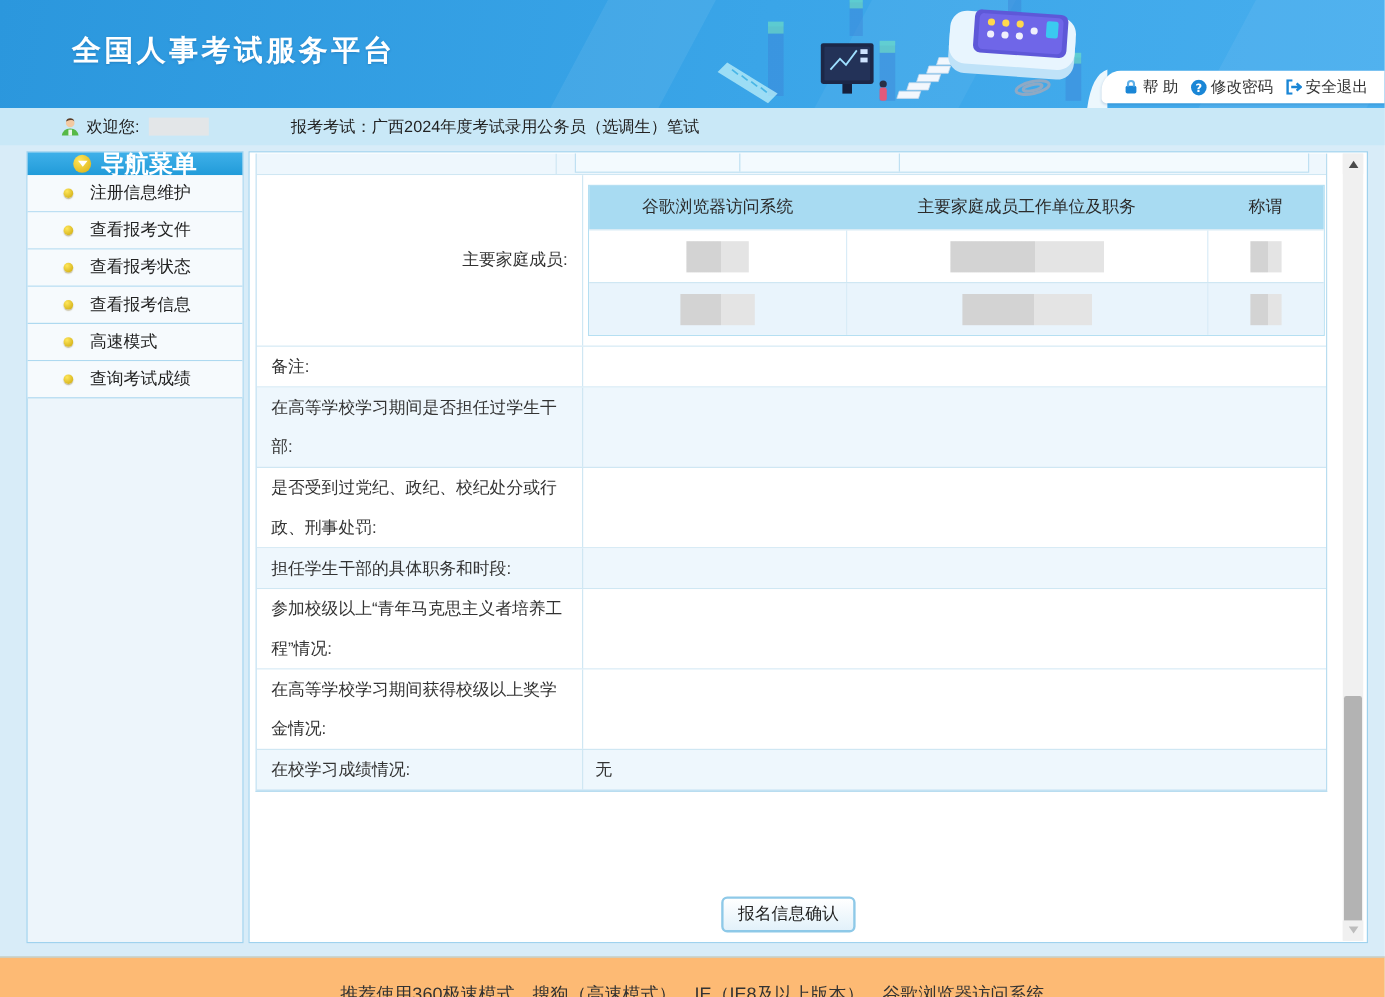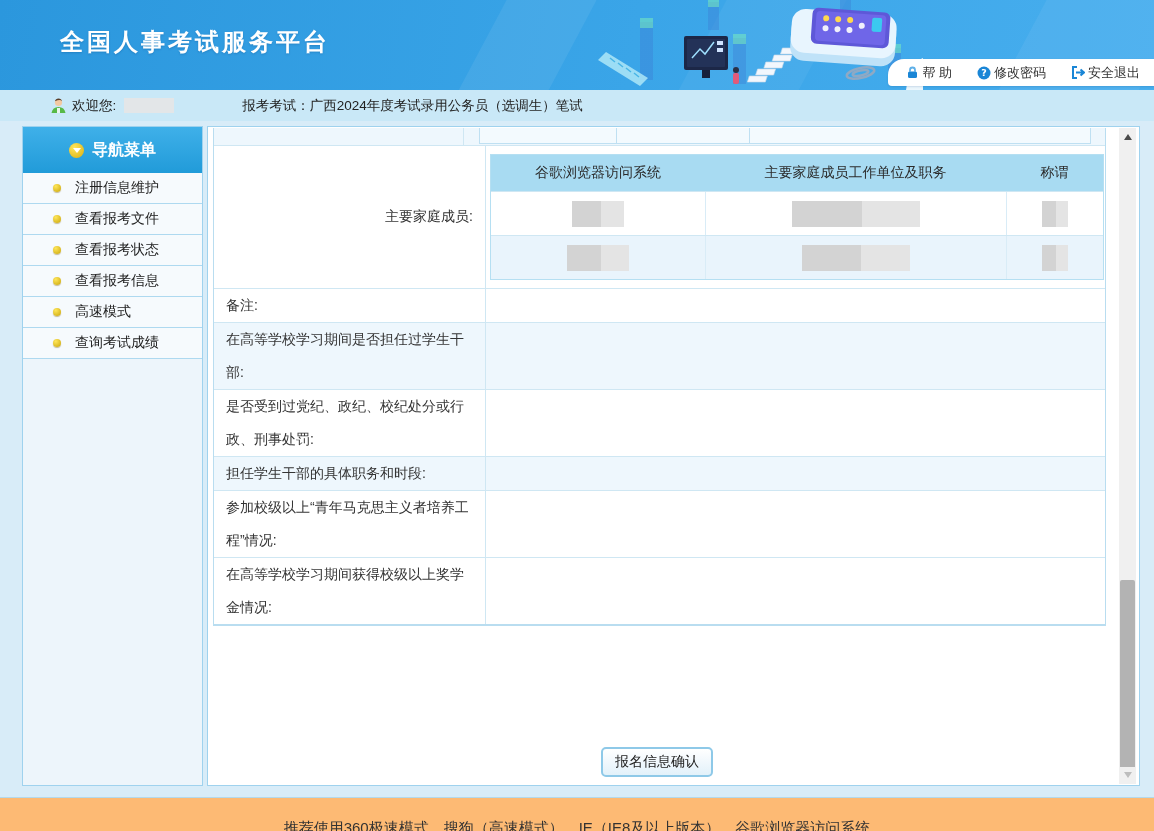--- a/index.html
+++ b/index.html
@@ -21,21 +21,21 @@
   .s3 { left:1020px; width:140px; background:rgba(255,255,255,0.06); }
   .site-title {
     position:absolute; left:60px; top:26px; font-size:24px; font-weight:bold;
     color:#fff; letter-spacing:3px; text-shadow:0 1px 2px rgba(0,60,120,0.25);
   }
   .illus { position:absolute; left:588px; top:0; width:335px; height:90px; }
 
   .utility {
     position:absolute; right:0; top:59px; height:27px; padding:0 14px 0 18px;
     background:#fff; border-radius:16px 0 0 4px;
-    display:flex; align-items:center; gap:25px;
+    display:flex; align-items:center; gap:10px;
     box-shadow:0 1px 2px rgba(0,60,120,0.15);
   }
   .util-item { display:flex; align-items:center; gap:3px; font-size:13px; color:#333; cursor:pointer; white-space:nowrap; }
   .util-item svg { display:block; }
 
   
   .welcome {
     position:absolute; left:0; top:90px; width:1154px; height:31px;
     background:#c9e8f7; display:flex; align-items:center; padding-left:50px;
     font-size:13.5px; color:#222;
@@ -45,23 +45,23 @@
   .exam-label { margin-left:58px; }
 
   
   .page { position:absolute; left:0; top:121px; width:1154px; height:676px; }
 
   .sidebar {
     position:absolute; left:22px; top:5px; width:181px; height:660px;
     background:#edf5fb; border:1px solid #9fd2ee;
   }
   .nav-head {
-    height:46px; background:linear-gradient(#3fb0e9,#219bd9);
+    height:19px; background:linear-gradient(#3fb0e9,#219bd9);
     display:flex; align-items:center; justify-content:center; gap:8px;
-    color:#fff; font-weight:bold; font-size:16px; cursor:pointer;
+    color:#fff; font-weight:bold; font-size:20px; cursor:pointer;
   }
   .nav-chevron {
     width:15px; height:15px; border-radius:50%;
     background:radial-gradient(circle at 35% 30%,#ffe65a,#d9ae10);
     display:flex; align-items:center; justify-content:center;
   }
   .nav-chevron i { display:block; width:0; height:0; border:4px solid transparent; border-top:5px solid #fff; margin-top:4px; }
   .nav-item {
     height:31px; border-bottom:1px solid #aed9f0; background:#f6fafd;
     display:flex; align-items:center; padding-left:30px; gap:14px;
@@ -374,20 +374,24 @@
             <div class="fcell-value"></div>
           </div>
           <div class="frow">
             <div class="fcell-label">参加校级以上“青年马克思主义者培养工程”情况:</div>
             <div class="fcell-value"></div>
           </div>
           <div class="frow">
             <div class="fcell-label">在高等学校学习期间获得校级以上奖学金情况:</div>
             <div class="fcell-value"></div>
           </div>
+          <div class="frow alt">
+            <div class="fcell-label">在校学习成绩情况:</div>
+            <div class="fcell-value">无</div>
+          </div>
         </div>
     </div>
 
     <div class="btn-bar">
       <button class="confirm-btn">报名信息确认</button>
     </div>
 
     <div class="vscroll">
       <div class="scroll-btn scroll-up">
           <span class="tri-up"></span>

